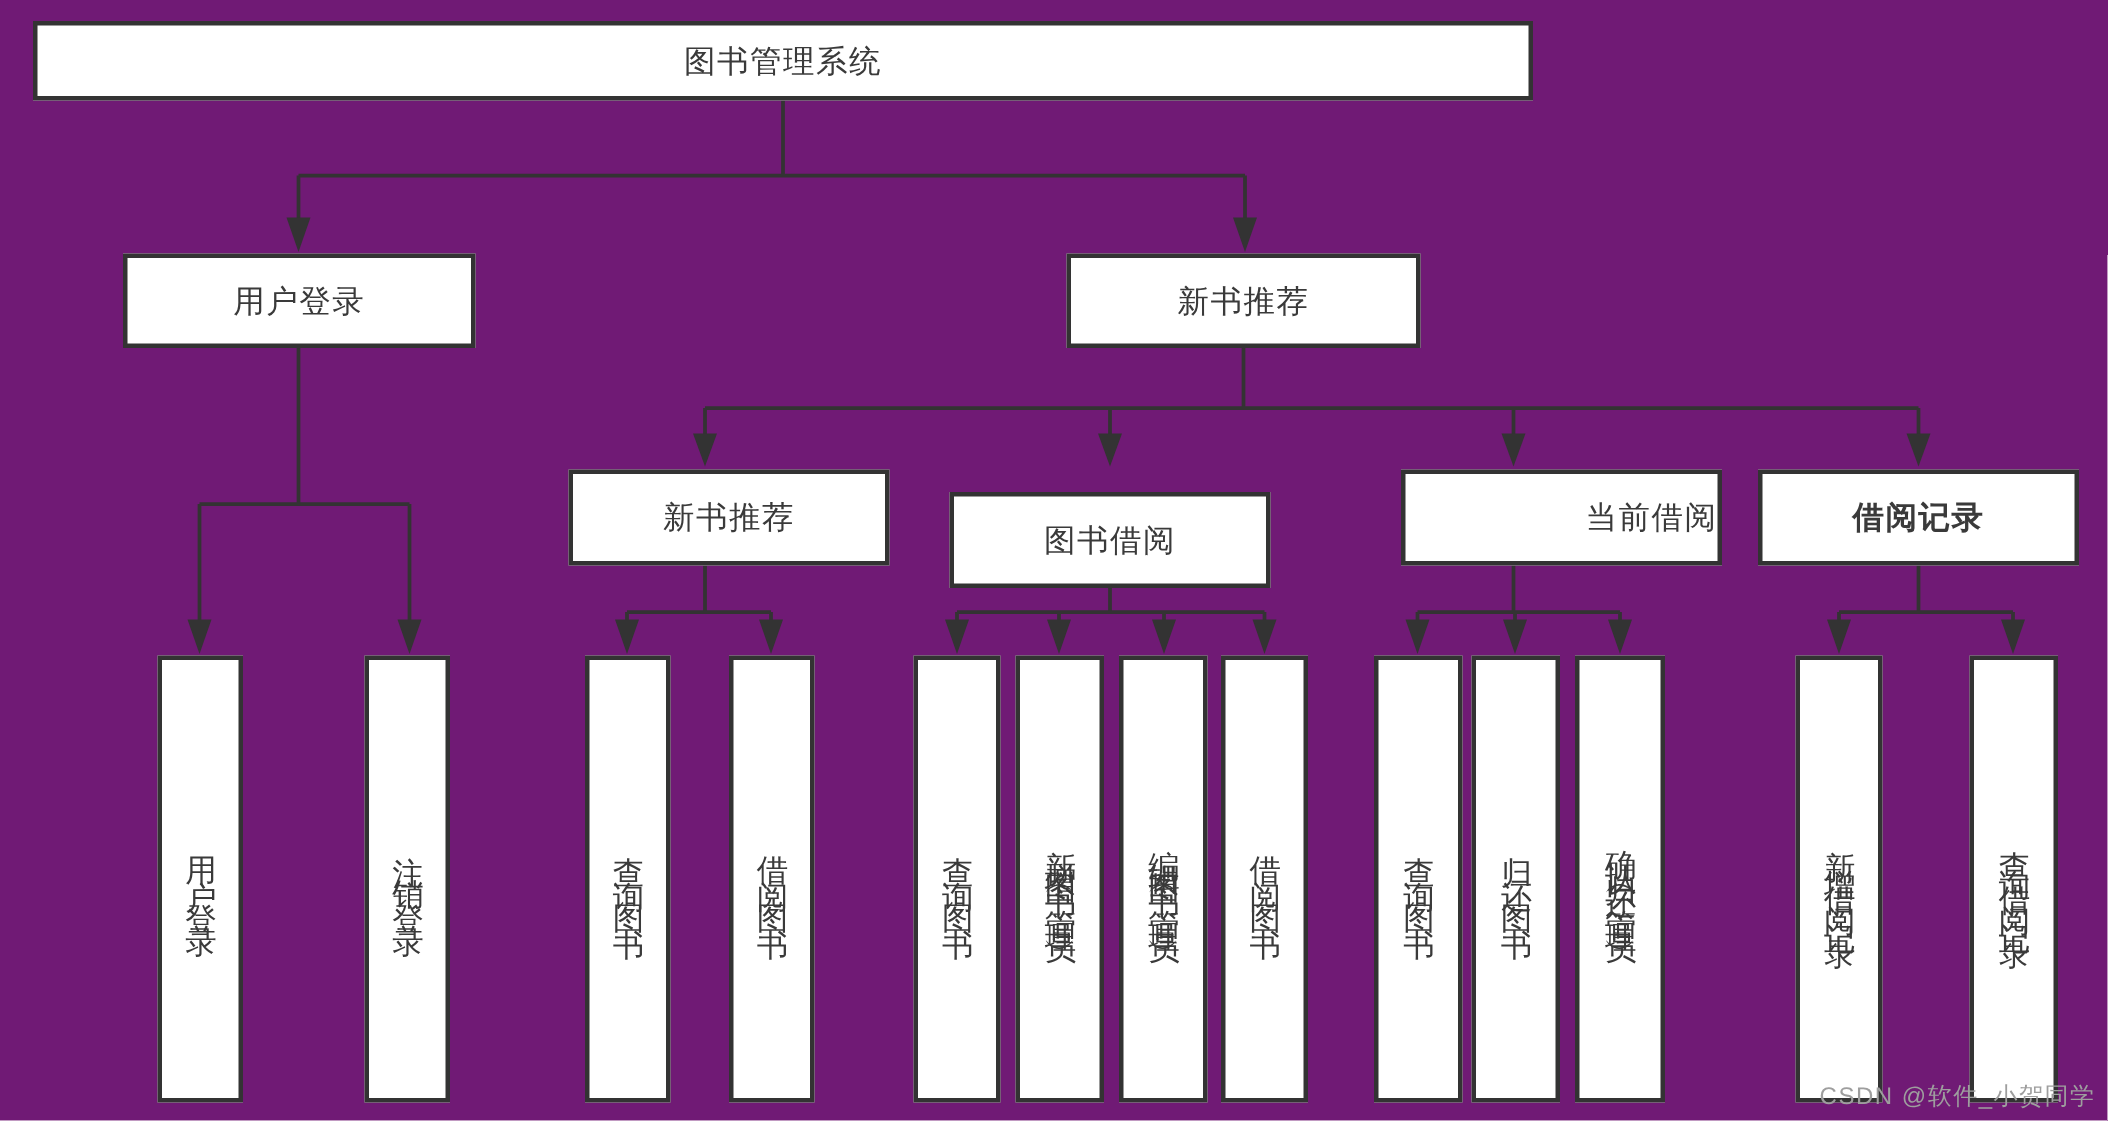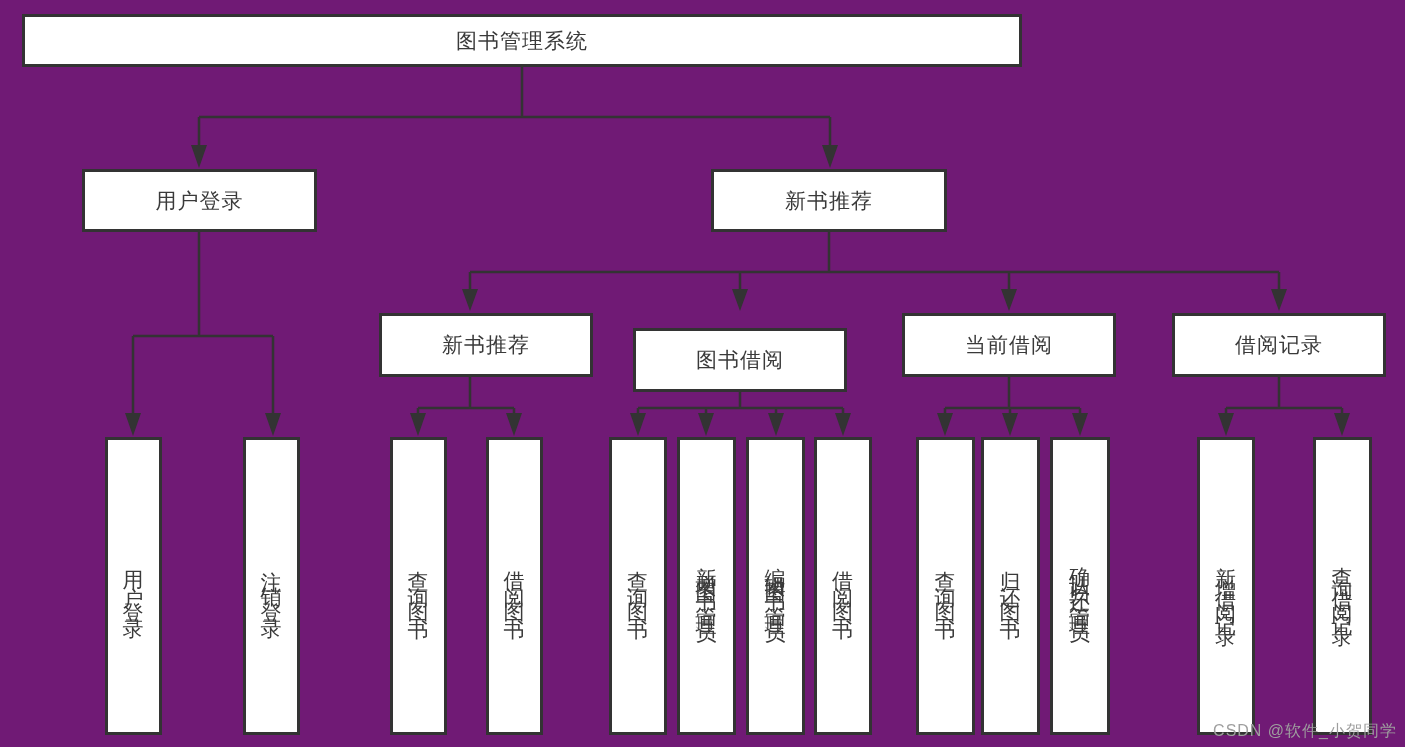--- a/index.html
+++ b/index.html
@@ -90,24 +90,24 @@
   <div class="box" style="left:711px;top:169px;width:236px;height:63px;">
     <span>新书推荐</span>
   </div>
 
   <div class="box" style="left:379px;top:313px;width:214px;height:64px;">
     <span>新书推荐</span>
   </div>
   <div class="box" style="left:633px;top:328px;width:214px;height:64px;font-family:Liberation Serif, serif;">
     <span>图书借阅</span>
   </div>
-  <div class="box" style="left:902px;top:313px;width:214px;height:64px;">
+  <div class="box" style="left:934px;top:313px;width:214px;height:64px;justify-content:flex-end;">
     <span>当前借阅</span>
   </div>
-  <div class="box" style="left:1172px;top:313px;width:214px;height:64px;">
+  <div class="box" style="left:1172px;top:313px;width:214px;height:64px;font-weight:bold;">
     <span>借阅记录</span>
   </div>
 
   <div class="leaf s4" style="left:105px;width:57px;">
     <span>用户登录</span>
   </div>
   <div class="leaf s4" style="left:243px;width:57px;">
     <span>注销登录</span>
   </div>
 

